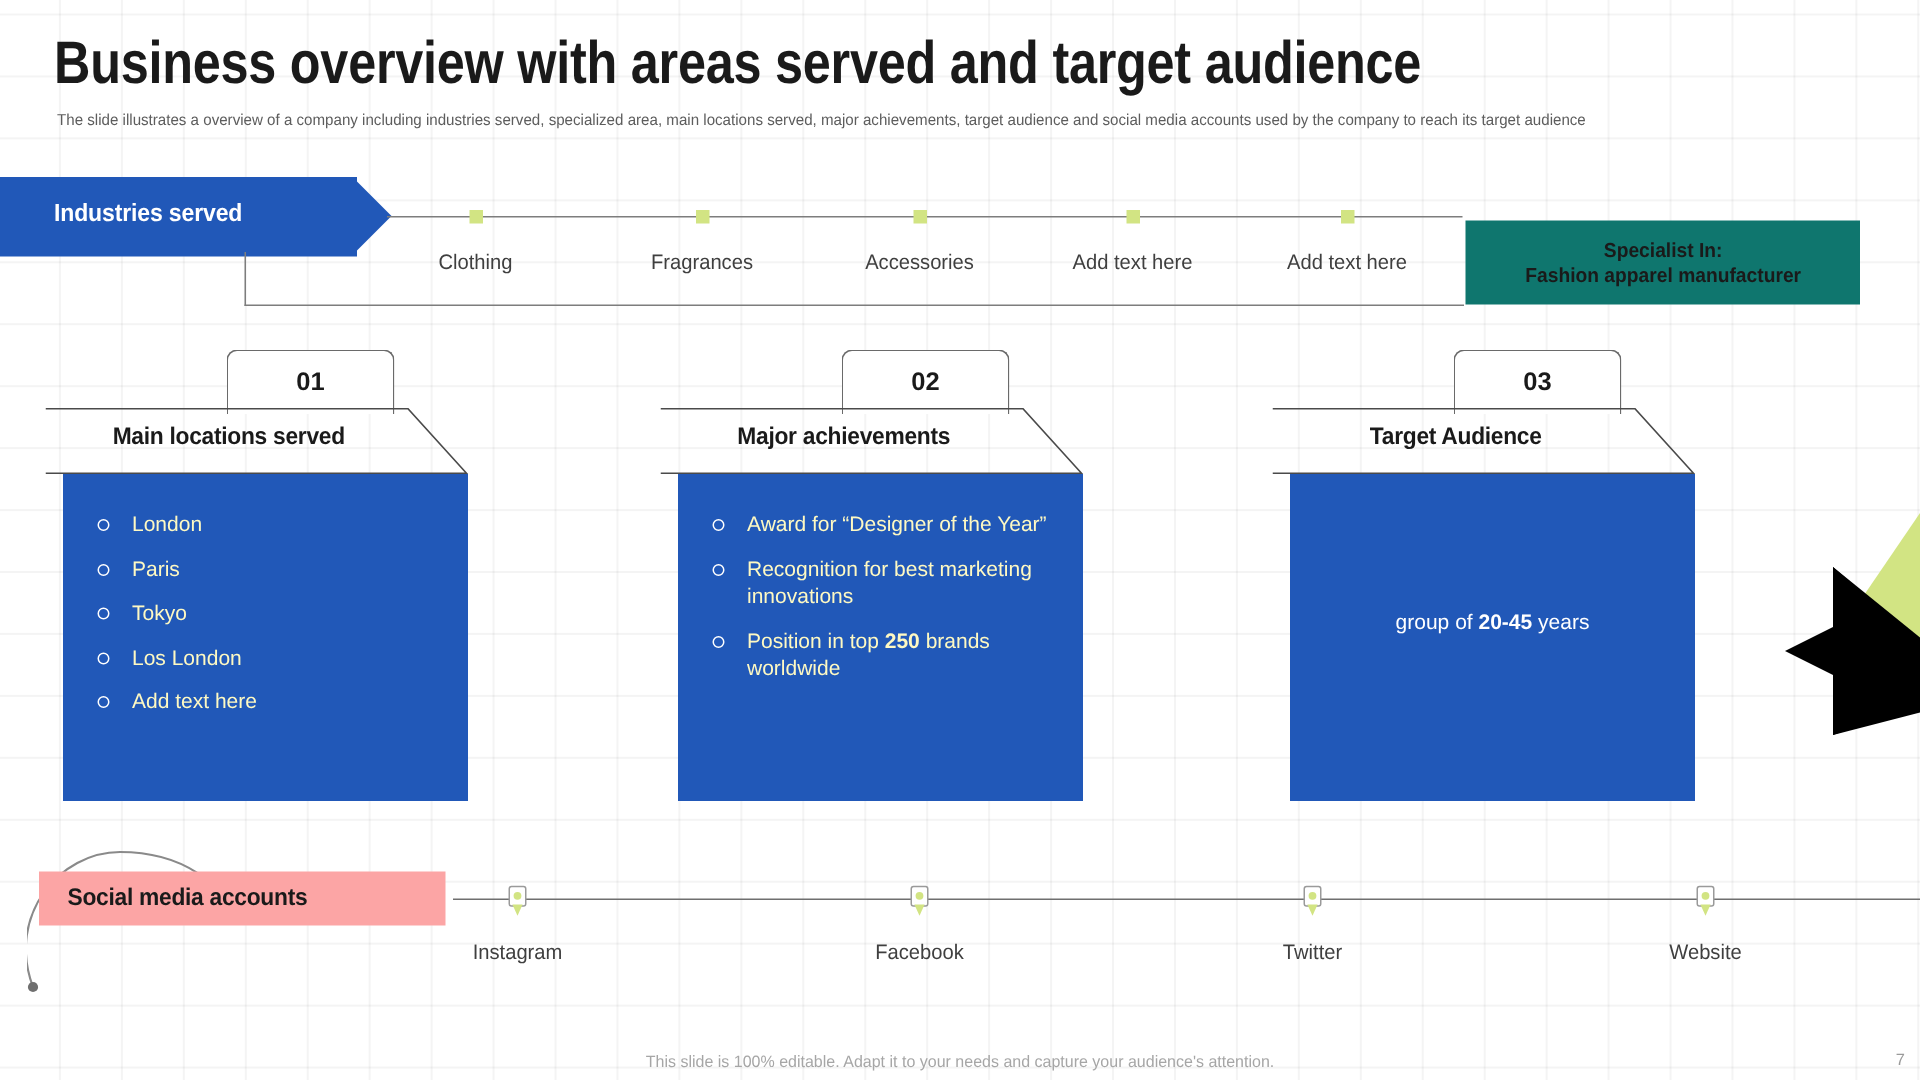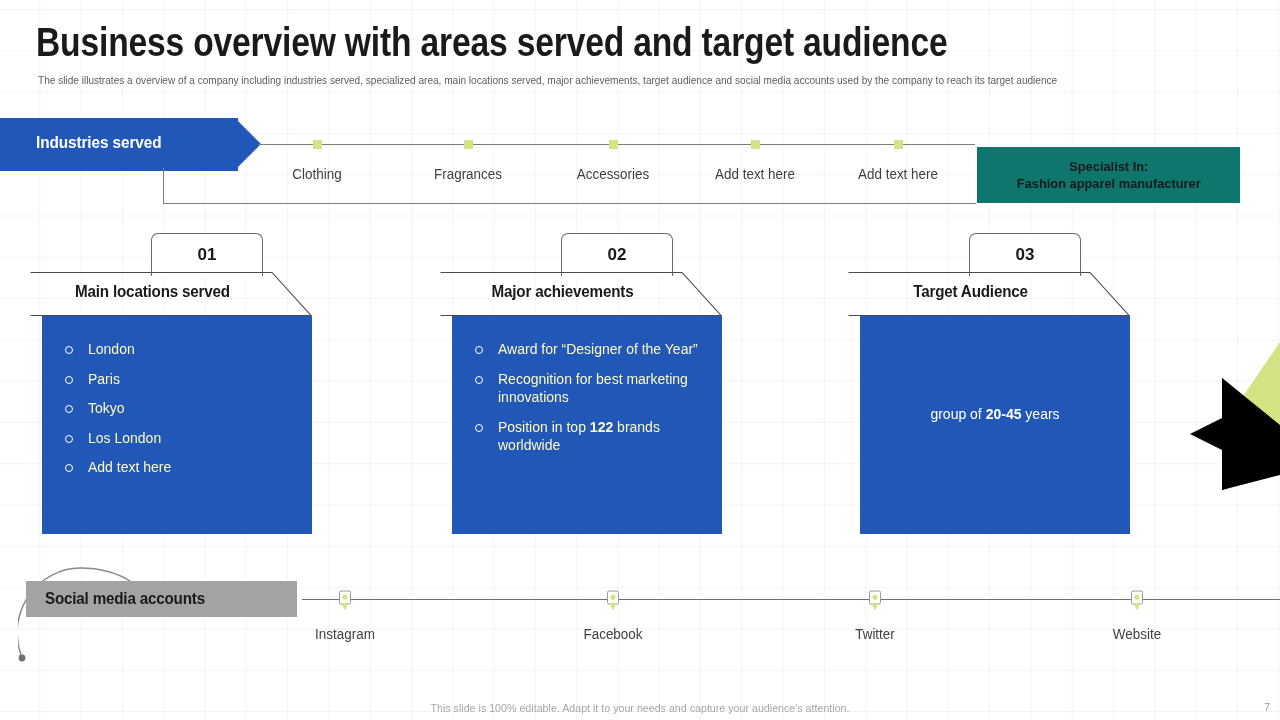--- a/index.html
+++ b/index.html
@@ -131,21 +131,21 @@
     font-size:14px;line-height:20px;
   }
 
   
   .deco{position:absolute;right:0;top:330px;width:120px;height:190px;pointer-events:none;}
 
   
   .sm-arc{position:absolute;left:18px;top:548px;width:160px;height:118px;pointer-events:none;}
   .sm-banner{
     position:absolute;left:26px;top:581px;width:271px;height:36px;
-    background:#a3a3a3;
+    background:#fca5a5;
     display:flex;align-items:center;
   }
   .sm-banner span{
     margin-left:19px;font-size:16px;font-weight:bold;color:#1a1a1a;
     letter-spacing:-0.2px;
     transform:scaleX(0.95);transform-origin:left center;
     white-space:nowrap;
   }
   .sm-track{
     position:absolute;left:302px;top:599px;width:978px;height:1px;
@@ -229,21 +229,21 @@
         <div class="card-ribbon">
           <svg width="282" height="44" viewBox="0 0 282 44">
             <path d="M0.5,0.5 L242,0.5 L281,43.5 L0.5,43.5" fill="none" stroke="#4a4a4a" stroke-width="1.1"></path>
           </svg>
         </div>
         <div class="card-ribbon-title">Major achievements</div>
         <div class="card-body" style="width: 270px; height: 218px;">
           <ul class="card-list">
             <li>Award for “Designer of the Year”</li>
             <li>Recognition for best marketing innovations</li>
-            <li><span>Position in top </span><span class="b">122</span><span> brands worldwide</span></li>
+            <li><span>Position in top </span><span class="b">250</span><span> brands worldwide</span></li>
           </ul>
         </div>
       </div>
       <div class="card" style="left: 848px; width: 312px;">
         <div class="card-numtab" style="left: 85px;">03</div>
         <div class="card-ribbon">
           <svg width="282" height="44" viewBox="0 0 282 44">
             <path d="M0.5,0.5 L242,0.5 L281,43.5 L0.5,43.5" fill="none" stroke="#4a4a4a" stroke-width="1.1"></path>
           </svg>
         </div>

